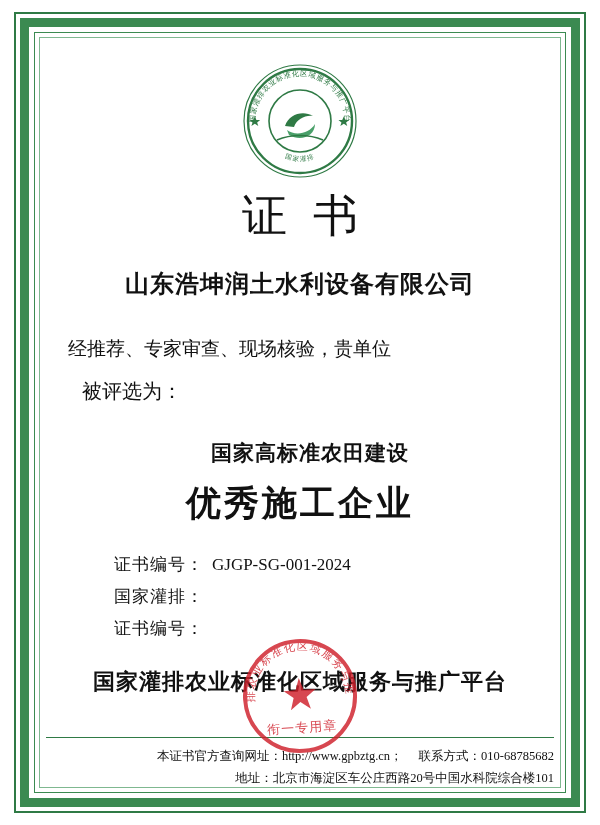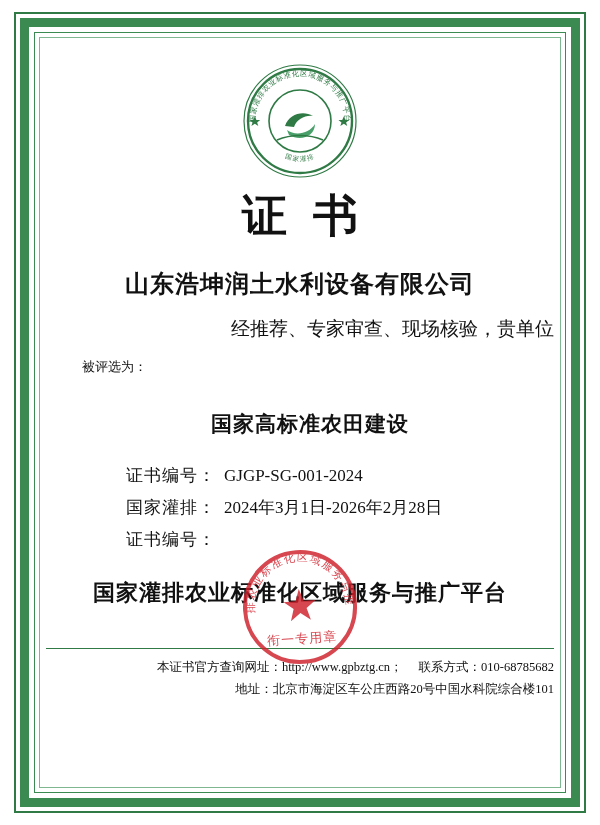--- a/index.html
+++ b/index.html
@@ -82,46 +82,46 @@
     height: 118px;
     position: relative;
   }
   .emblem svg { display: block; }
 
   
   .cert-title {
     margin-top: 6px;
     font-family: "Liberation Serif", serif;
     font-size: 45px;
-    font-weight: bold;
+    font-weight: normal;
     letter-spacing: 26px;
     text-indent: 26px;
     color: #111111;
   }
 
   .company {
     margin-top: 22px;
     font-size: 24px;
     font-weight: bold;
     color: #111111;
     letter-spacing: 1px;
   }
 
   .para1 {
-    margin-top: 16px;
+    margin-top: 36px;
     font-size: 19px;
     color: #111111;
     width: 100%;
-    text-align: right;
+    text-align: left;
     padding-left: 22px;
     box-sizing: border-box;
   }
   .para2 {
     margin-top: 16px;
-    font-size: 13px;
+    font-size: 20px;
     color: #111111;
     width: 100%;
     text-align: left;
     padding-left: 36px;
     box-sizing: border-box;
   }
 
   .award-small {
     margin-top: 34px;
     font-size: 21px;
@@ -143,21 +143,20 @@
     width: 100%;
     padding-left: 68px;
     box-sizing: border-box;
   }
   .field-row {
     display: flex;
     align-items: baseline;
     margin-bottom: 9px;
     font-size: 17px;
     color: #111111;
-    margin-left: 12px;
   }
   .field-label {
     white-space: nowrap;
     letter-spacing: 1px;
   }
   .field-value {
     margin-left: 8px;
     white-space: nowrap;
   }
 
@@ -245,29 +244,29 @@
     </div>
 
     <div class="cert-title">证书</div>
 
     <div class="company">山东浩坤润土水利设备有限公司</div>
 
     <div class="para1">经推荐、专家审查、现场核验，贵单位</div>
     <div class="para2">被评选为：</div>
 
     <div class="award-small">国家高标准农田建设</div>
+    <div class="award-big">优秀施工企业</div>
 
     <div class="fields">
       <div class="field-row">
         <span class="field-label">证书编号：</span>
         <span class="field-value">GJGP-SG-001-2024</span>
       </div>
       <div class="field-row">
         <span class="field-label">国家灌排：</span>
-        <span class="field-value">2024年3月1日-2026年2月28日</span>
       </div>
       <div class="field-row">
         <span class="field-label">证书编号：</span>
       </div>
     </div>
 
     <div class="issuer-wrap">
       <div class="seal">
         <svg width="124" height="124" viewBox="0 0 124 124">
           <defs>

